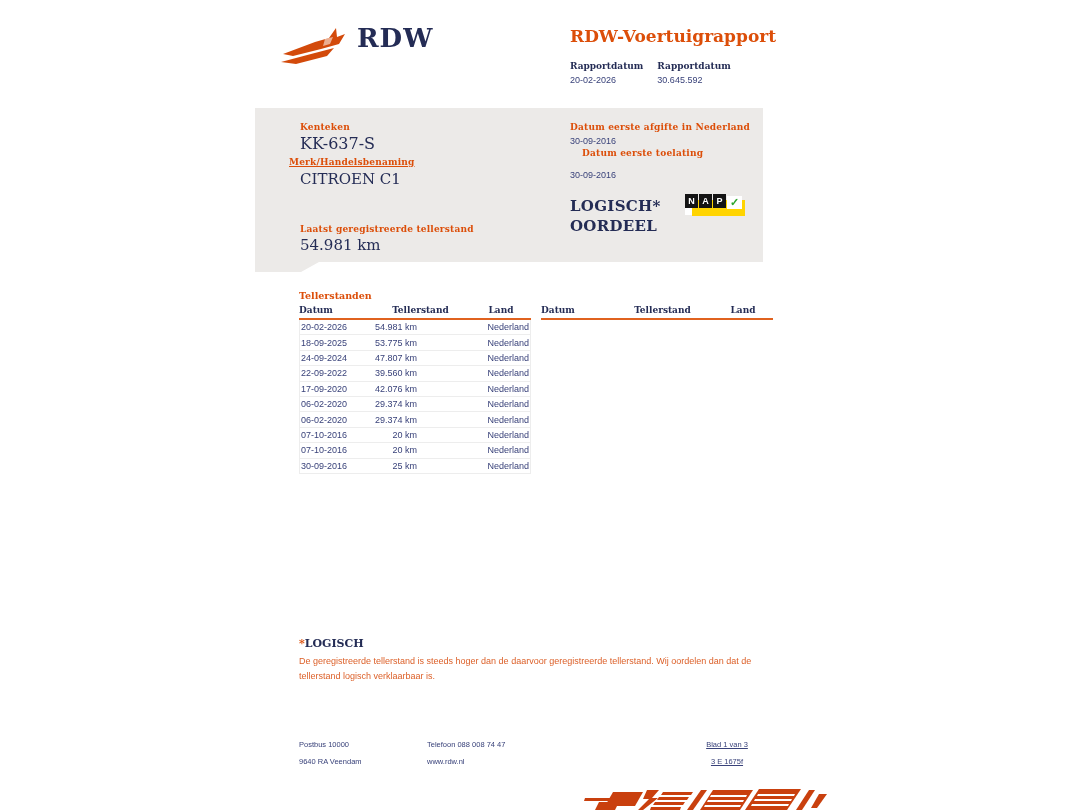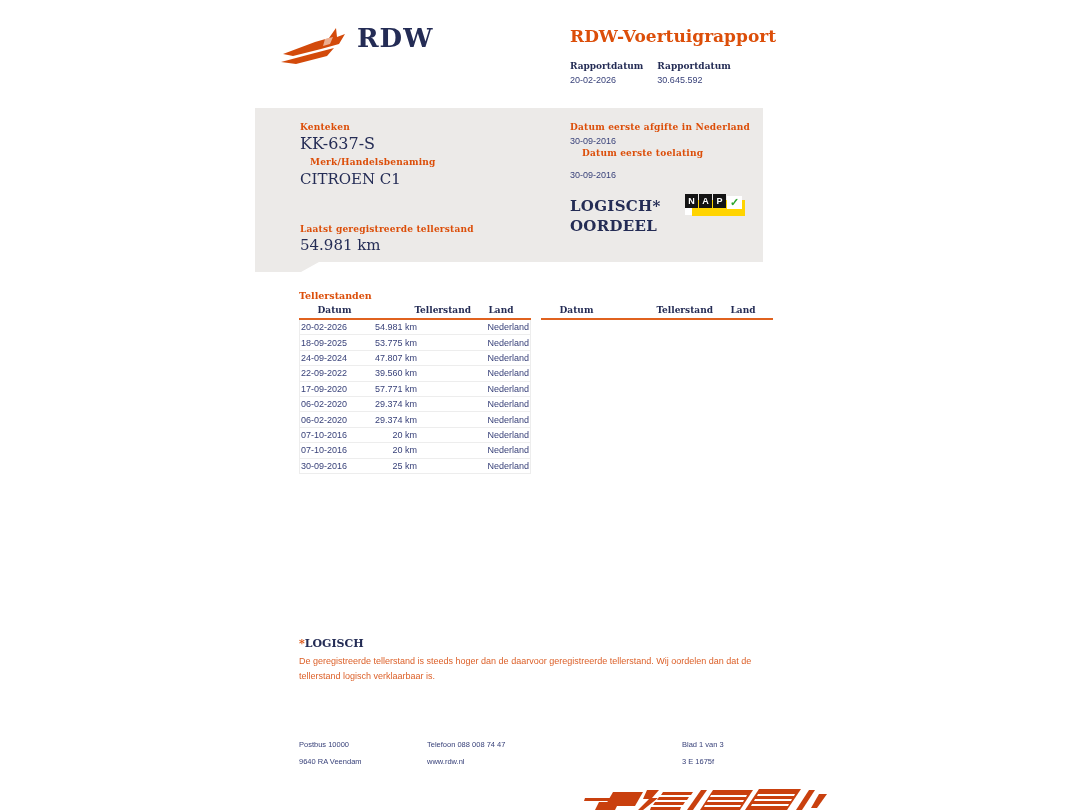--- a/index.html
+++ b/index.html
@@ -60,22 +60,22 @@
   .section-title {
     position:absolute; left:299px; top:290px;
     font-family:"DejaVu Serif", serif; font-weight:700; font-size:9.5px; color:#DC4E09;
   }
   .tables { position:absolute; left:299px; top:305px; display:flex; }
   .ttable { width:232px; margin-right:10px; }
   .thead {
     display:flex; border-bottom:2px solid #E0621F; padding-bottom:3px;
     font-family:"DejaVu Serif", serif; font-weight:700; font-size:9px; color:#242C55;
   }
-  .th-datum { width:71px; text-align:center; }
-  .th-teller { flex:1; text-align:right; }
+  .th-datum { width:71px; text-align:left; }
+  .th-teller { flex:1; text-align:center; }
   .th-land { width:60px; text-align:center; }
   .trow {
     display:flex; height:15.4px; align-items:center; font-size:9px; color:#39427A;
     border:1px solid #EDEDED; border-top:none; background:#fff; padding:0 1px;
   }
   .tc-datum { width:70px; text-align:left; }
   .tc-teller { width:46px; text-align:right; }
   .tc-land { flex:1; text-align:right; }
 
   
@@ -84,21 +84,21 @@
     font-family:"DejaVu Serif", serif; font-weight:700; font-size:11px; color:#242C55;
   }
   .footnote-title .ast { color:#DC4E09; }
   .footnote-line { font-size:9px; color:#DC6029; margin-top:7px; line-height:8px; }
 
   
   .footer { position:absolute; left:299px; top:740px; width:473px; font-size:7.5px; color:#39427A; }
   .footer-row { display:flex; margin-bottom:8px; }
   .f-col1 { width:128px; }
   .f-col2 { flex:1; }
-  .f-col3 { width:90px; text-align:left; }
+  .f-col3 { width:90px; text-align:center;text-decoration:underline; }
 
   
   .feather-graphic { position:absolute; left:583px; top:786px; width:250px; height:24px; }
 </style>
 </head>
 <body>
 
 <div class="page">
 
   <div class="logo">
@@ -120,21 +120,21 @@
     <div class="meta-col second">
       <div class="meta-label">Rapportdatum</div>
       <div class="meta-value">30.645.592</div>
     </div>
   </div>
 
   <div class="panel">
     <div class="lbl" style="left:45px; top:14px;text-align:right;">Kenteken</div>
     <div class="val-big" style="left:45px; top:26px; font-size:16px;">KK-637-S</div>
 
-    <div class="lbl" style="left:55px; top:49px;">Merk/Handelsbenaming</div>
+    <div class="lbl" style="left:34px; top:49px;text-decoration:underline;">Merk/Handelsbenaming</div>
     <div class="val-big" style="left:45px; top:62px;">CITROEN C1</div>
 
     <div class="lbl" style="left:45px; top:116px;">Laatst geregistreerde tellerstand</div>
     <div class="val-big" style="left:45px; top:128px;">54.981 km</div>
 
     <div class="lbl" style="left:315px; top:14px;">Datum eerste afgifte in Nederland</div>
     <div class="val-sm" style="left:315px; top:28px;">30-09-2016</div>
 
     <div class="lbl" style="left:315px; top:40px;margin-left:12px;">Datum eerste toelating</div>
     <div class="val-sm" style="left:315px; top:62px;">30-09-2016</div>
@@ -181,21 +181,21 @@
             <span class="tc-teller">47.807 km</span>
             <span class="tc-land">Nederland</span>
           </div>
           <div class="trow">
             <span class="tc-datum">22-09-2022</span>
             <span class="tc-teller">39.560 km</span>
             <span class="tc-land">Nederland</span>
           </div>
           <div class="trow">
             <span class="tc-datum">17-09-2020</span>
-            <span class="tc-teller">57.771 km</span>
+            <span class="tc-teller">42.076 km</span>
             <span class="tc-land">Nederland</span>
           </div>
           <div class="trow">
             <span class="tc-datum">06-02-2020</span>
             <span class="tc-teller">29.374 km</span>
             <span class="tc-land">Nederland</span>
           </div>
           <div class="trow">
             <span class="tc-datum">06-02-2020</span>
             <span class="tc-teller">29.374 km</span>

